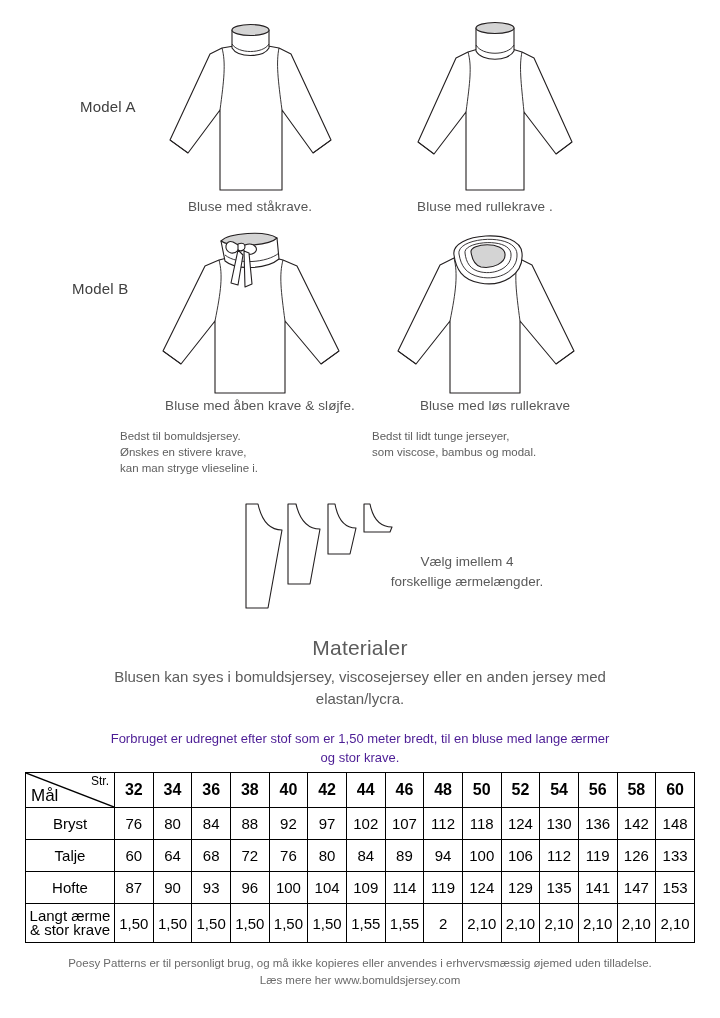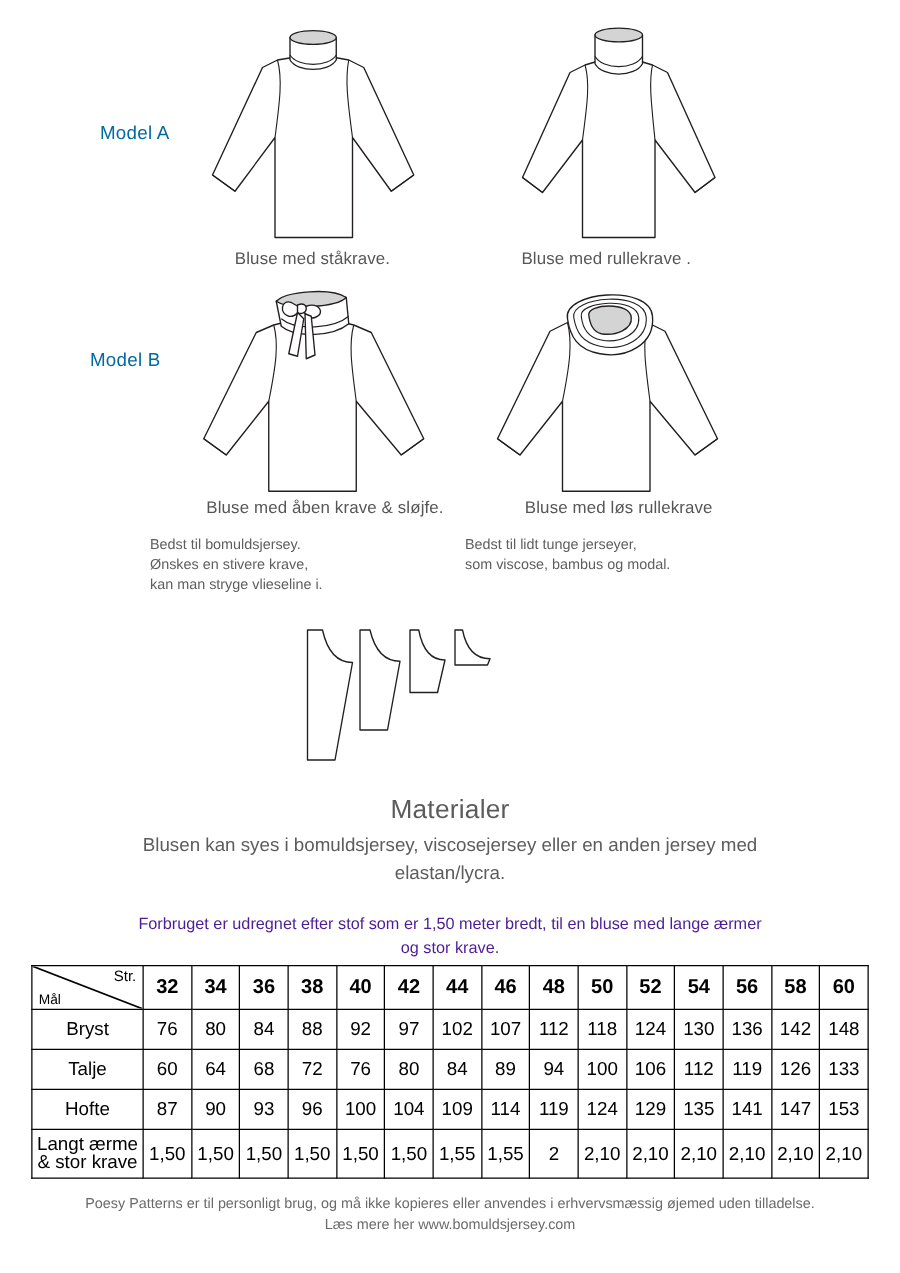--- a/index.html
+++ b/index.html
@@ -19,21 +19,21 @@
     position: absolute;
     inset: 0;
     width: 720px;
     height: 1018px;
   }
 
   
   .model-label {
     position: absolute;
     font-size: 15px;
-    color: #0369a1;
+    color: #404040;
     letter-spacing: .2px;
     white-space: nowrap;
   }
   #model-a-label { left: 80px;  top: 98px; }
   #model-b-label { left: 72px;  top: 280px; }
 
   
   .figure {
     position: absolute;
   }
@@ -164,21 +164,21 @@
     position: absolute;
     right: 5px;
     top: 1px;
     font-size: 12px;
     font-weight: normal;
   }
   td.corner .maal {
     position: absolute;
     left: 5px;
     bottom: 1px;
-    font-size: 11px;
+    font-size: 17px;
     font-weight: normal;
   }
 
   
   #footer {
     position: absolute;
     left: 20px; top: 955px;
     width: 680px;
     text-align: center;
     font-size: 11.5px;
@@ -282,20 +282,22 @@
 
       <path class="fill-white" d="M6 4 L6 108 L28 108 L42 30 C 30 30 22 22 18 4 Z"></path>
 
       <path class="fill-white" d="M48 4 L48 84 L70 84 L80 29 C 68 29 60 21 56 4 Z"></path>
 
       <path class="fill-white" d="M88 4 L88 54 L110 54 L116 28 C 105 28 98 20 95 4 Z"></path>
 
       <path class="fill-white" d="M124 4 L124 32 L150 32 L152 27 C 140 27 133 19 130 4 Z"></path>
     </svg>
   </div>
+  <div id="sleeve-note" style="white-space:pre-line;">Vælg imellem 4
+forskellige ærmelængder.</div>
 
   <div id="materials-heading">Materialer</div>
   <div id="materials-body">Blusen kan syes i bomuldsjersey, viscosejersey eller en anden jersey med elastan/lycra.</div>
   <div id="consumption-note">Forbruget er udregnet efter stof som er 1,50 meter bredt, til en bluse med lange ærmer og stor krave.</div>
 
   <div id="size-table-wrap">
     <table class="size-table">
       <thead>
         <tr>
           <td class="rowhead corner">

